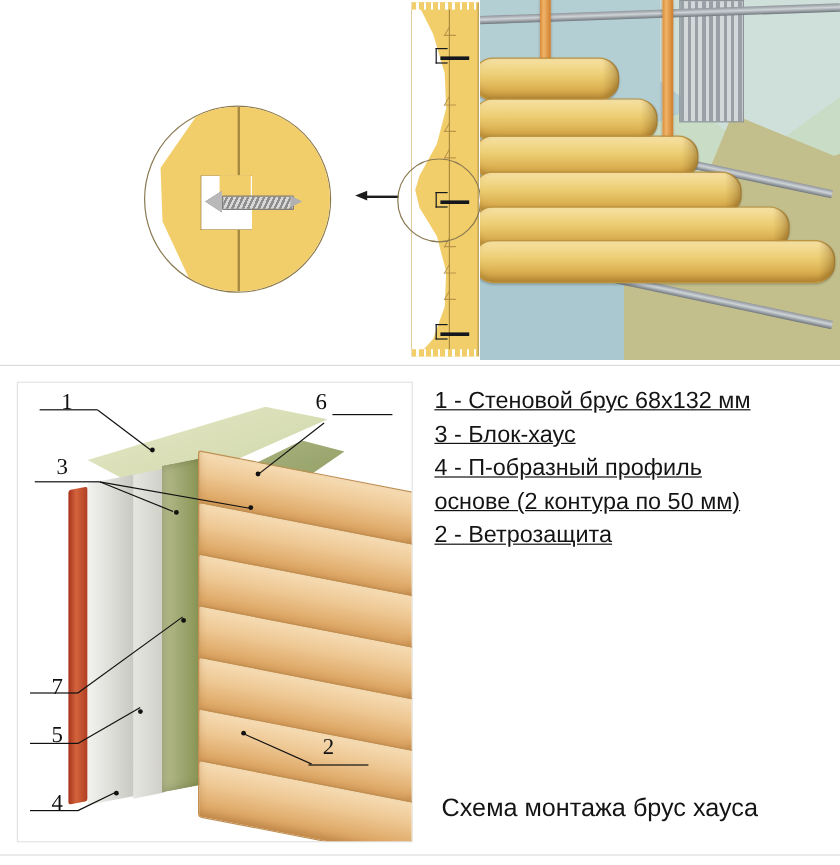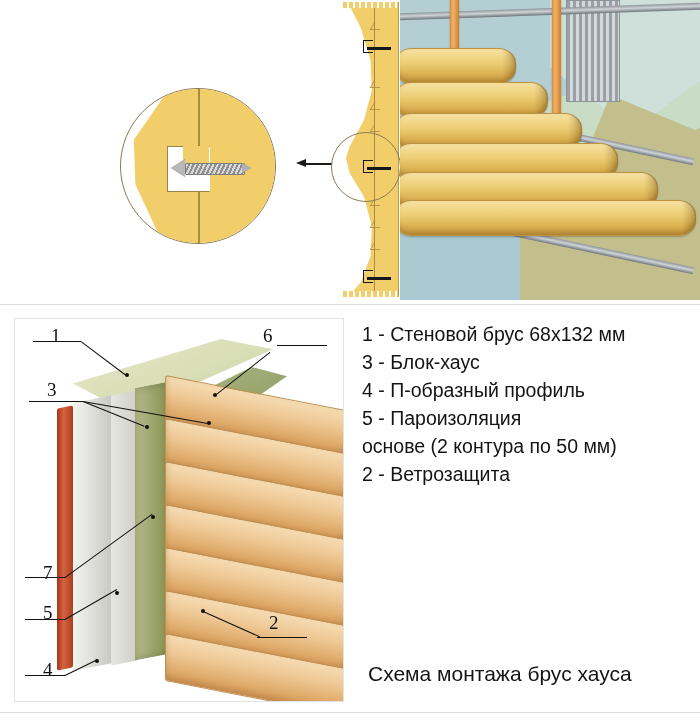--- a/index.html
+++ b/index.html
@@ -170,21 +170,21 @@
 
   
   .callout{position:absolute;font-size:19px;font-weight:400;color:#111;
     font-family:"Liberation Serif","DejaVu Serif",serif;}
   .leader{position:absolute;background:#111;height:1.4px;transform-origin:left center;}
   .leader-dot{position:absolute;width:4px;height:4px;border-radius:50%;background:#111;}
 
   
   .legend{position:absolute;left:362px;top:320px;width:330px;}
   .legend-line{font-size:19.5px;line-height:28px;color:#141414;white-space:nowrap;
-    font-family:"Liberation Sans","DejaVu Sans",sans-serif;}
+    font-family:"Liberation Sans","DejaVu Sans",sans-serif;text-decoration:underline;}
   .caption{position:absolute;left:368px;top:662px;font-size:21px;color:#141414;
     font-family:"Liberation Sans","DejaVu Sans",sans-serif;}
 </style>
 </head>
 <body>
 
 <div id="page">
 
   <div class="top-panel">
 
@@ -318,20 +318,19 @@
       <div class="leader-dot" style="left:186px;top:290px;"></div>
     </div>
 
     <div class="panel-divider" style="top:406px;"></div>
   </div>
 
   <div class="legend">
     <div class="legend-line">1 - Стеновой брус 68х132 мм</div>
     <div class="legend-line">3 - Блок-хаус</div>
     <div class="legend-line">4 - П-образный профиль</div>
-    <div class="legend-line">5 - Пароизоляция</div>
     <div class="legend-line">основе (2 контура по 50 мм)</div>
     <div class="legend-line">2 - Ветрозащита</div>
   </div>
 
   <div class="caption">Схема монтажа брус хауса</div>
 
 </div>
 
 </body></html>

